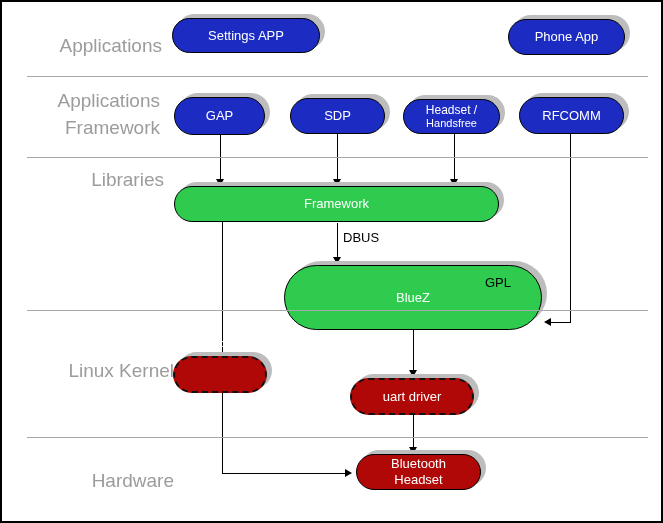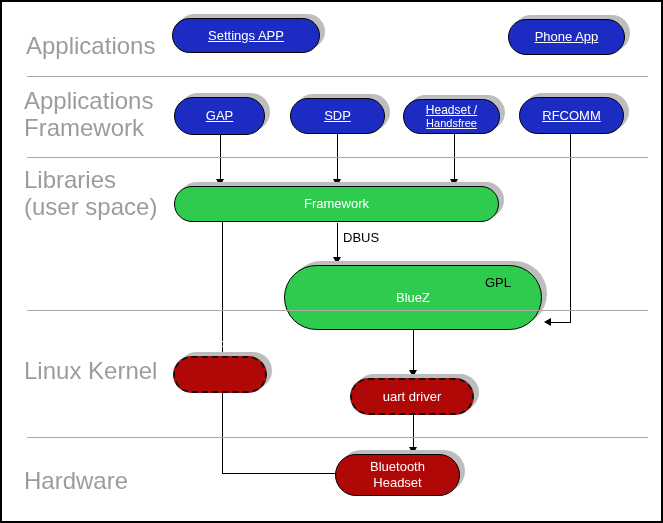--- a/index.html
+++ b/index.html
@@ -22,23 +22,23 @@
     width: 621px;
     height: 1px;
     background: var(--separator-gray);
     z-index: 4;
   }
 
   
   .layer-label {
     position: absolute;
     color: var(--label-gray);
-    font-size: 24px;
+    font-size: 19px;
     line-height: 27px;
-    text-align: left;
+    text-align: right;
     z-index: 1;
     white-space: nowrap;
   }
 
   
   .line {
     position: absolute;
     background: #000000;
     z-index: 2;
   }
@@ -82,21 +82,21 @@
     flex-direction: column;
     align-items: center;
     justify-content: center;
     color: #ffffff;
     font-size: 13px;
     line-height: 1.2;
     text-align: center;
     z-index: 3;
     white-space: nowrap;
   }
-  .pill-blue  { background: var(--app-blue); text-decoration: underline; }
+  .pill-blue  { background: var(--app-blue); }
   .pill-green { background: var(--lib-green); }
   .pill-red   { background: var(--kernel-red); }
   .pill-dashed { border: 2px dashed #111111; gap: 48px; }
   .pill .sub   { font-size: 11px; }
   .pill .sub12 { font-size: 12px; }
   .badge {
     position: absolute;
     top: 9px;
     right: 30px;
     color: #000000;
@@ -115,21 +115,20 @@
 
   <div class="layer-label" style="left:24px; top:30px; width:136px">
     <div>Applications</div>
   </div>
   <div class="layer-label" style="left:22px; top:85px; width:136px">
     <div>Applications</div>
     <div>Framework</div>
   </div>
   <div class="layer-label" style="left:22px; top:164px; width:140px">
     <div>Libraries</div>
-    <div>(user space)</div>
   </div>
   <div class="layer-label" style="left:22px; top:355px; width:150px">
     <div>Linux Kernel</div>
   </div>
   <div class="layer-label" style="left:22px; top:465px; width:150px">
     <div>Hardware</div>
   </div>
 
   <div class="line vline" style="left:218px; top:133px; height:45px"></div>
   <div class="arr arr-down" style="left:214px; top:177px"></div>
@@ -188,18 +187,18 @@
   </div>
 
   <div class="pill pill-red pill-dashed" style="left:171px; top:354px; width:94px; height:37px">
     <span class="sub">BT Power</span>
     <span class="sub">On / Off</span>
   </div>
   <div class="pill pill-red pill-dashed" style="left:348px; top:376px; width:124px; height:37px">
     <span>uart driver</span>
   </div>
 
-  <div class="pill pill-red" style="left:333px; top:452px; width:125px; height:42px">
+  <div class="pill pill-red" style="left:354px; top:452px; width:125px; height:36px">
     <span>Bluetooth</span>
     <span>Headset</span>
   </div>
 
 </div>
 
 </body></html>

